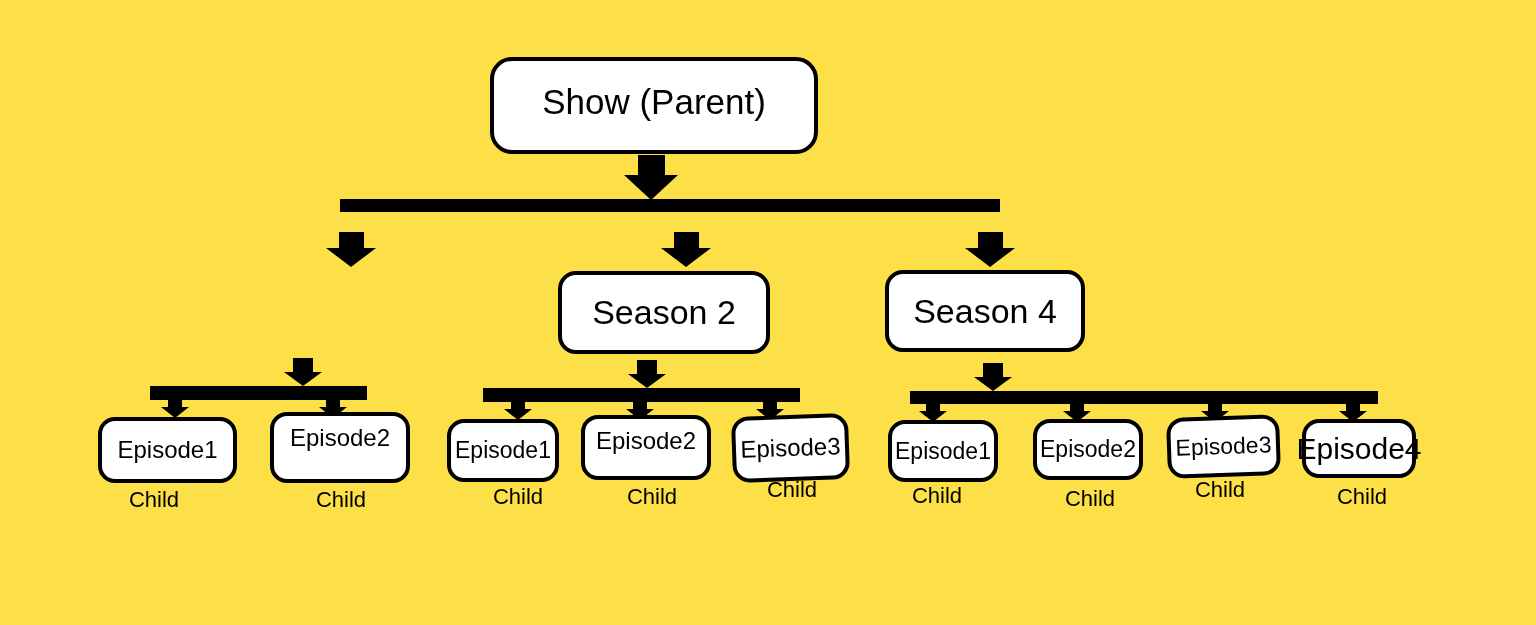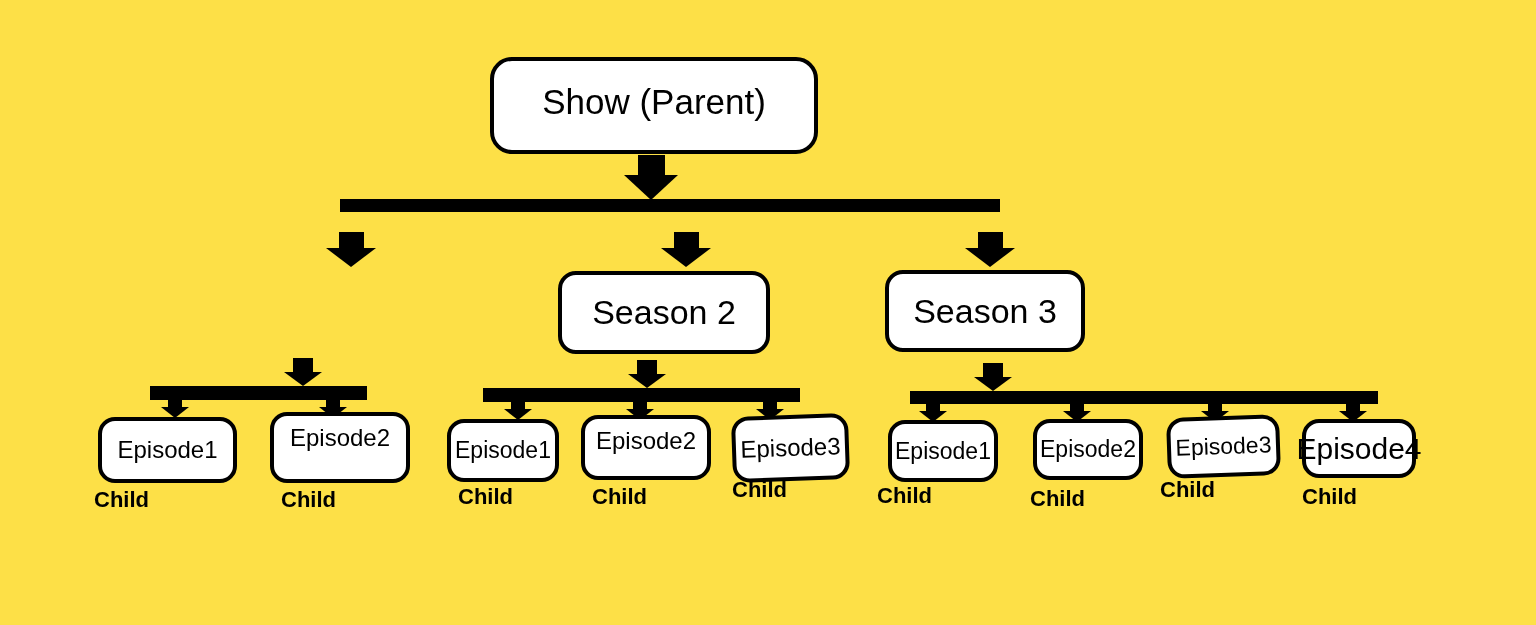--- a/index.html
+++ b/index.html
@@ -55,23 +55,23 @@
     width: 0;
     height: 0;
     border-left: calc(var(--hw) / 2) solid transparent;
     border-right: calc(var(--hw) / 2) solid transparent;
     border-top: var(--hh) solid #000000;
   }
   
   .child-label {
     position: absolute;
     width: 120px;
+    text-align: center;
     font-size: 22px;
     white-space: nowrap;
-    font-weight: bold;
   }
 </style>
 </head>
 <body>
 
 <div class="canvas">
 
   <div class="node root" style="left:490px; top:57px; width:328px; height:97px;">
     <span>Show (Parent)</span>
   </div>
@@ -93,21 +93,21 @@
   </div>
   <div class="arrow" style="left:965px; top:232px; --sw:25px; --sh:16px; --hw:50px; --hh:19px;">
     <div class="stem"></div>
     <div class="head"></div>
   </div>
 
   <div class="node season" style="left:558px; top:271px; width:212px; height:83px;text-align:right;">
     <span>Season 2</span>
   </div>
   <div class="node season" style="left:885px; top:270px; width:200px; height:82px;">
-    <span>Season 3</span>
+    <span>Season 4</span>
   </div>
 
   <div class="arrow" style="left:284px; top:358px; --sw:20px; --sh:14px; --hw:38px; --hh:14px;">
     <div class="stem"></div>
     <div class="head"></div>
   </div>
   <div class="arrow" style="left:628px; top:360px; --sw:20px; --sh:14px; --hw:38px; --hh:14px;">
     <div class="stem"></div>
     <div class="head"></div>
   </div>

